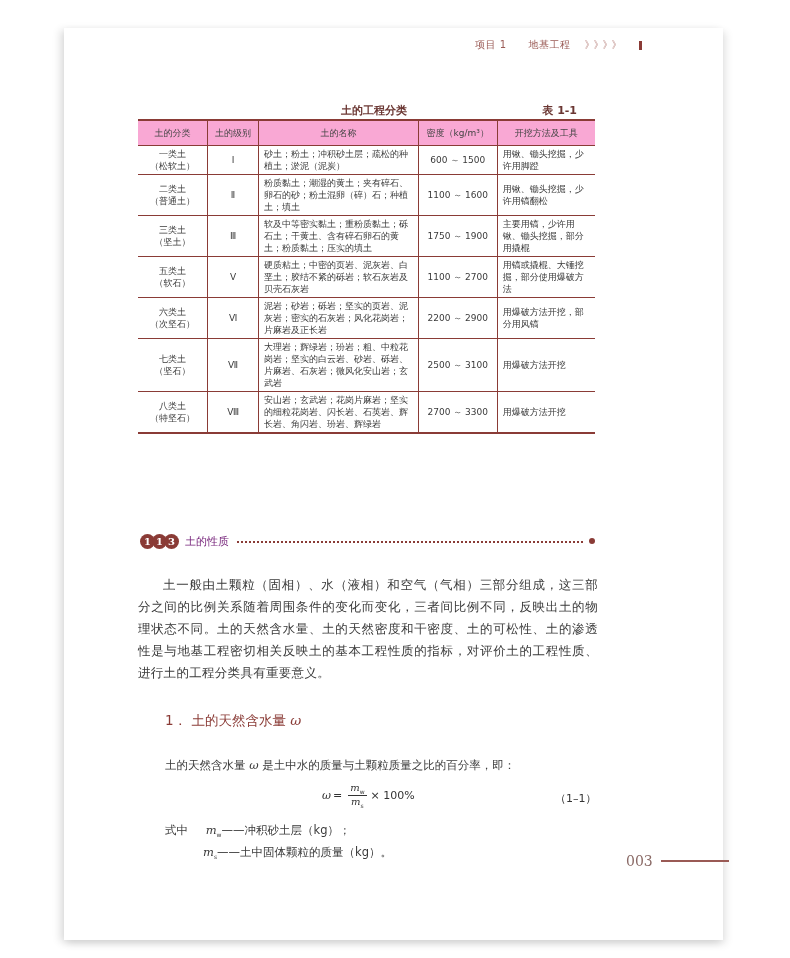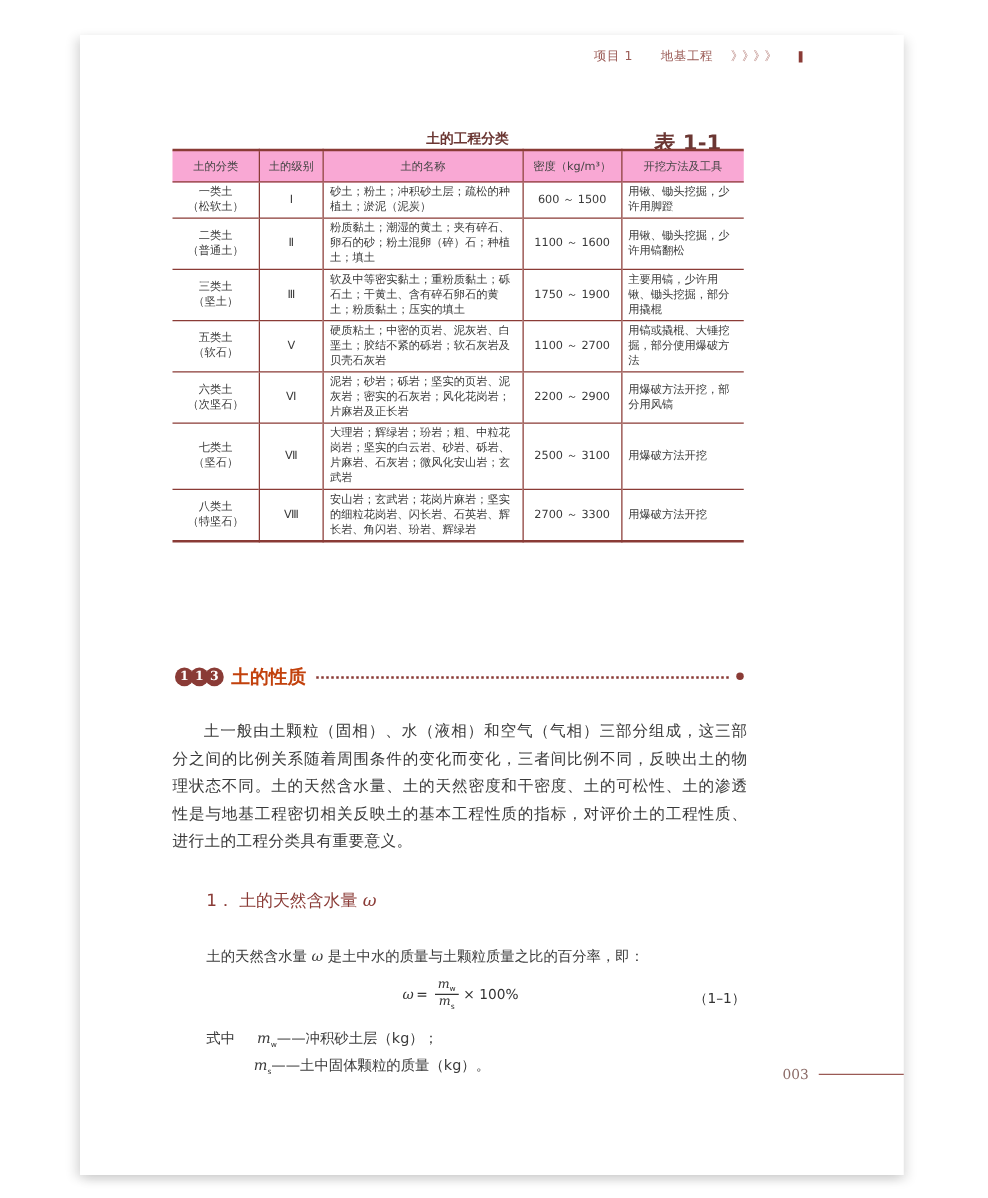--- a/index.html
+++ b/index.html
@@ -14,21 +14,21 @@
   }
   .running-head {
     position: absolute; left: 475px; top: 38px; font-size: 10px; color: #9a5a55;
     display: flex; align-items: center; gap: 6px; letter-spacing: 0.5px;
   }
   .running-head .chev { color: #b27a74; letter-spacing: -1px; margin-left: 8px; }
   .running-head .bar { display: inline-block; width: 3px; height: 9px; background: #8a3b36; margin-left: 12px; }
 
   .table-caption { position: absolute; left: 138px; top: 103px; width: 457px; height: 16px; }
   .table-caption .title { position: absolute; left: 203px; top: 0; font-size: 11px; color: #6b3733; font-weight: bold; }
-  .table-caption .num { position: absolute; right: 18px; top: 0; font-size: 17px; color: #6b3733; font-weight: bold; }
+  .table-caption .num { position: absolute; right: 18px; top: 0; font-size: 11px; color: #6b3733; font-weight: bold; }
 
   table.soil {
     position: absolute; left: 138px; top: 119px; width: 457px;
     border-collapse: collapse; font-size: 9px; color: #3a3a3a;
     border-top: 2px solid #8a3b36; border-bottom: 2px solid #8a3b36;
   }
   table.soil th {
     background: #f9a8d4; font-weight: normal; height: 22px; color: #444;
     border-bottom: 1.5px solid #8a3b36; border-left: 1px solid #8a3b36;
   }
@@ -44,21 +44,21 @@
   .section-head {
     position: absolute; left: 140px; top: 530px; width: 455px; height: 22px;
     display: flex; align-items: center;
   }
   .badge { display: flex; align-items: center; }
   .badge span {
     width: 15px; height: 15px; border-radius: 50%; background: #8a3b36; color: #fff;
     font-size: 10px; font-weight: bold; display: flex; align-items: center; justify-content: center;
     margin-right: -3px; font-family: "DejaVu Serif", serif;
   }
-  .section-title { font-size: 15px; color: #c2410c; margin-left: 9px; font-weight: bold; }
+  .section-title { font-size: 11px; color: #701a75; margin-left: 9px; }
   .dots { flex: 1; border-bottom: 2px dotted #8a3b36; margin: 0 6px 0 8px; height: 0; position: relative; top: 1px; }
   .end-dot { width: 6px; height: 6px; border-radius: 50%; background: #8a3b36; }
 
   .para {
     position: absolute; left: 138px; top: 574px; width: 460px; font-size: 12.5px; line-height: 22px;
     color: #3a3a3a; text-indent: 25px; text-align: justify; letter-spacing: 0.3px;
   }
   .subhead { position: absolute; left: 165px; top: 712px; font-size: 13.5px; color: #8a3b36; }
   .subhead i { font-family: "DejaVu Serif", serif; }
   .line2 { position: absolute; left: 165px; top: 758px; font-size: 11.5px; color: #3a3a3a; }
@@ -71,21 +71,21 @@
   .frac .den { font-size: 10px; }
   .frac sub { font-size: 6px; }
   .eqnum { position: absolute; left: 555px; top: 791px; font-size: 11px; color: #333; }
 
   .where1 { position: absolute; left: 165px; top: 823px; font-size: 11.5px; color: #3a3a3a; }
   .where2 { position: absolute; left: 203px; top: 845px; font-size: 11.5px; color: #3a3a3a; }
   .where1 i, .where2 i { font-family: "DejaVu Serif", serif; }
   .where1 sub, .where2 sub { font-size: 6px; }
 
   .folio { position: absolute; left: 626px; top: 853px; display: flex; align-items: center; }
-  .folio .n { font-family: "DejaVu Serif", serif; font-size: 11px; color: #8a6a66; }
+  .folio .n { font-family: "DejaVu Serif", serif; font-size: 14px; color: #8a6a66; }
   .folio .rule { width: 68px; height: 1.5px; background: #9a5a55; margin-left: 8px; }
 </style>
 </head>
 <body>
 
 <div class="page"></div>
 
 <div class="running-head">
   <span>项目 1</span>
   <span style="margin-left:16px">地基工程</span>

